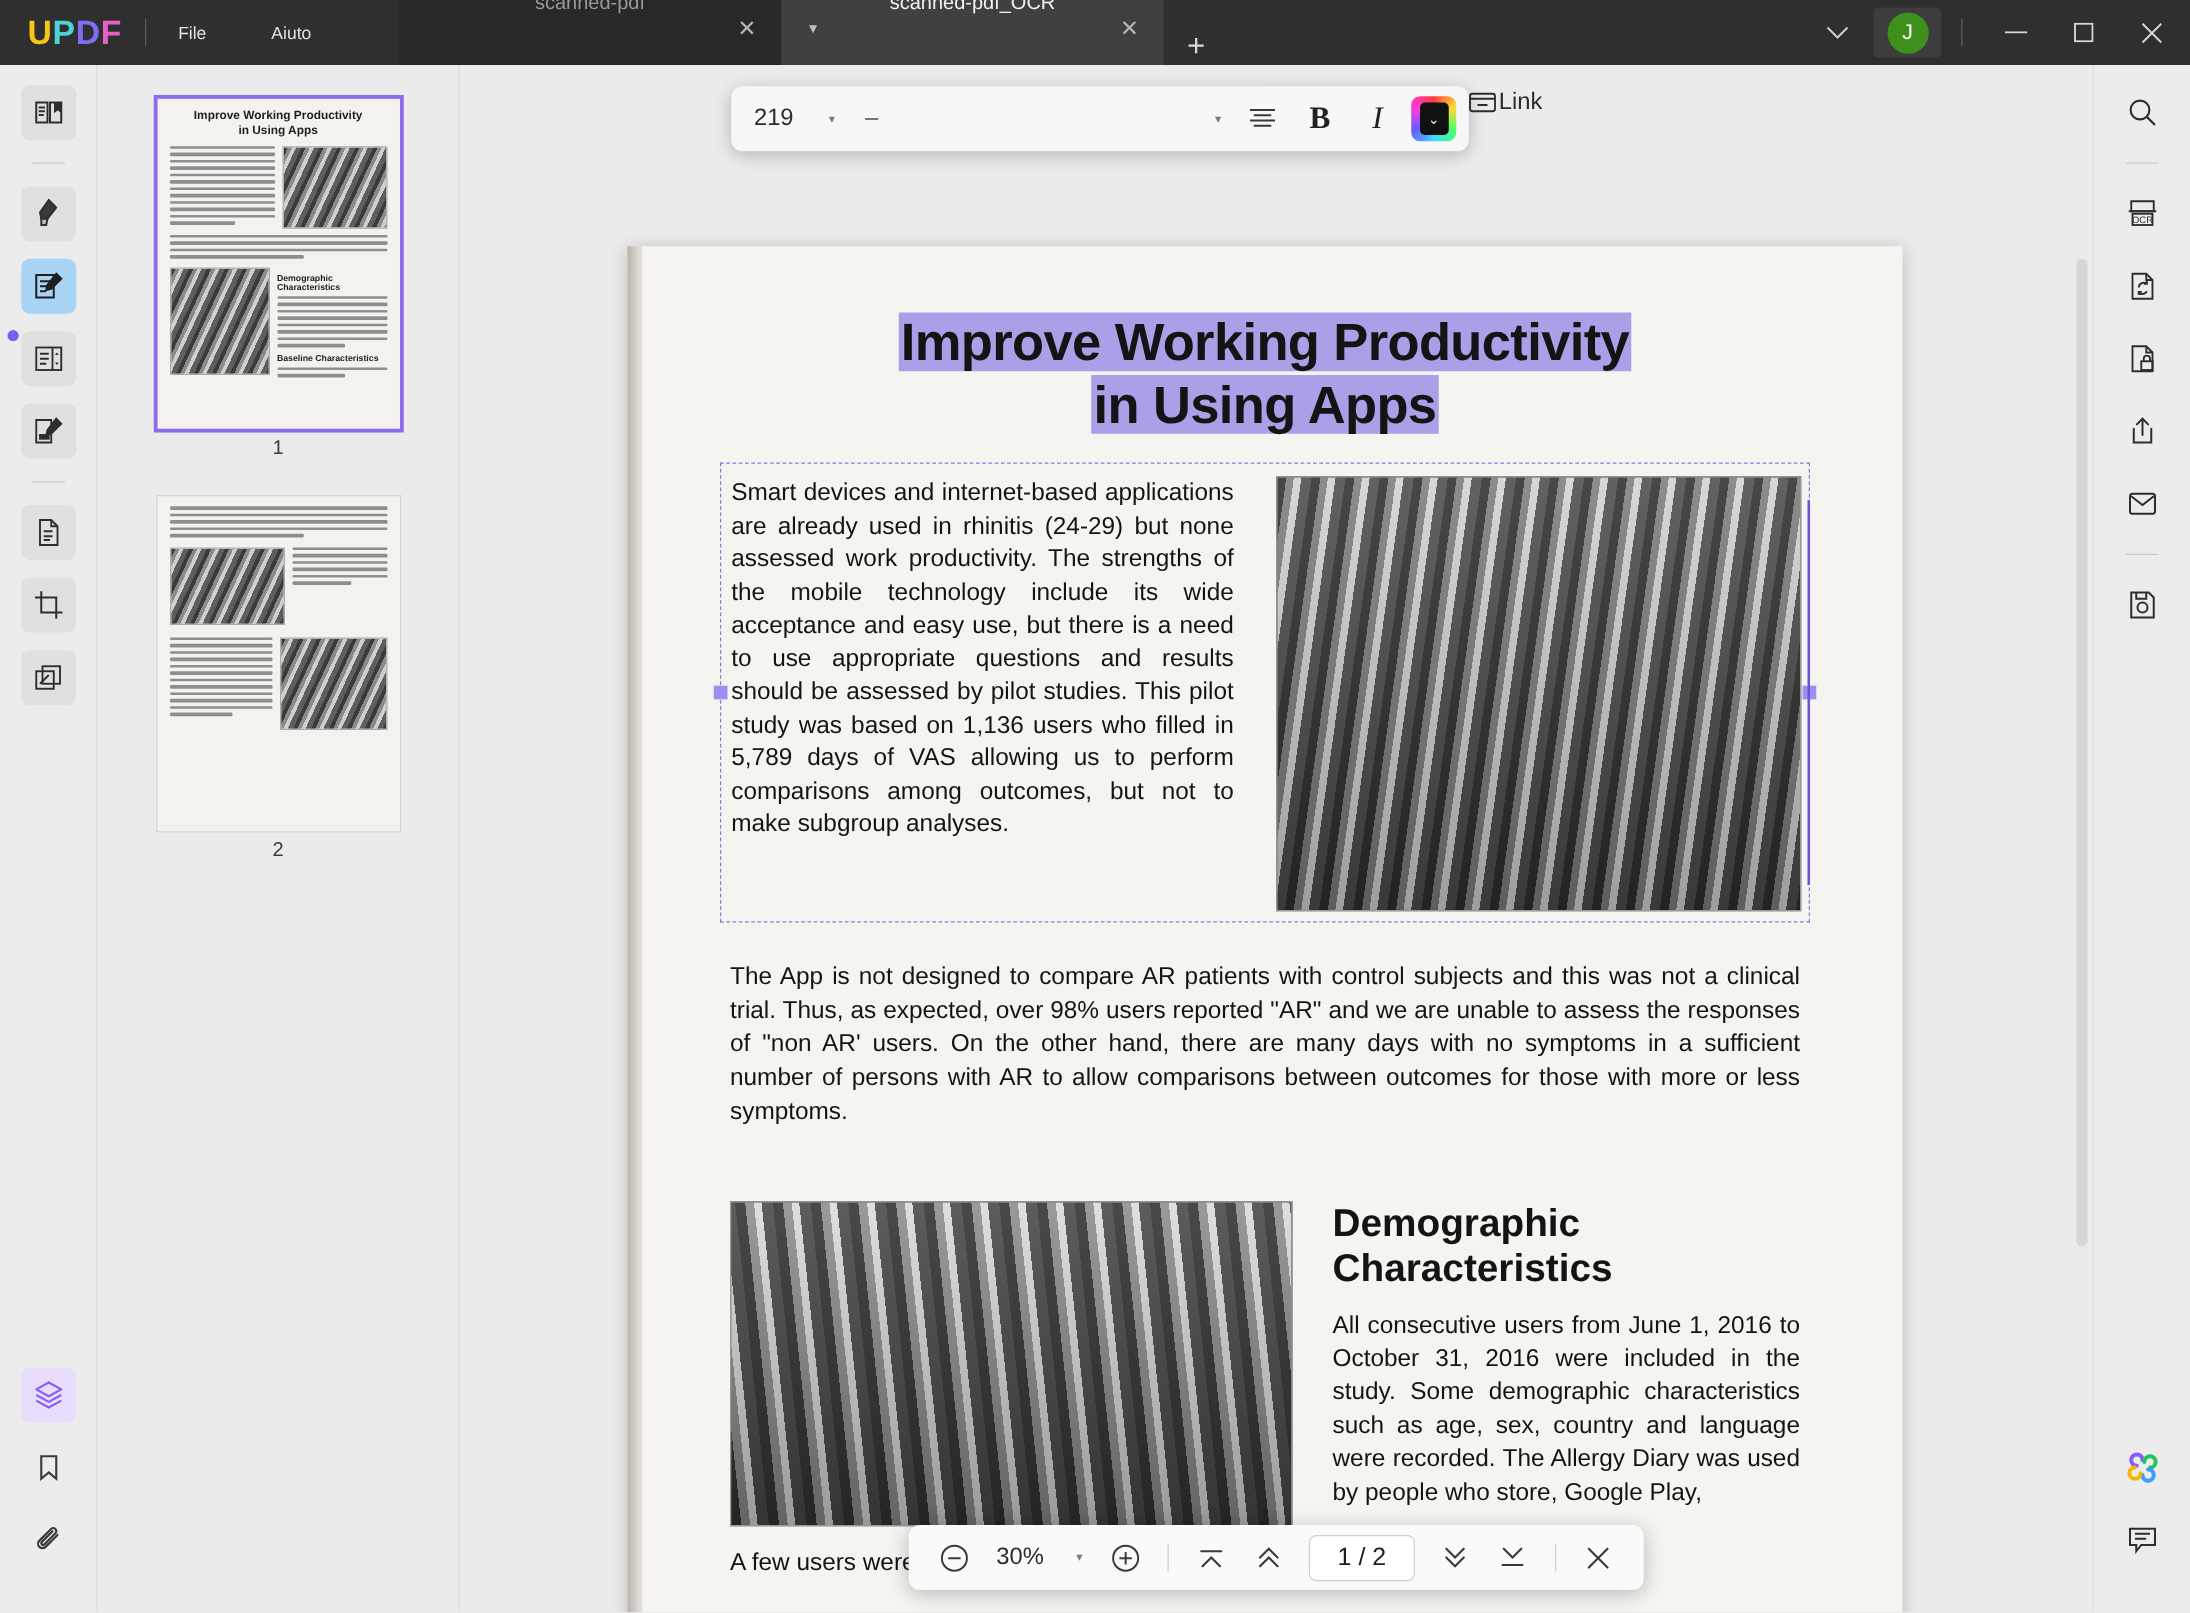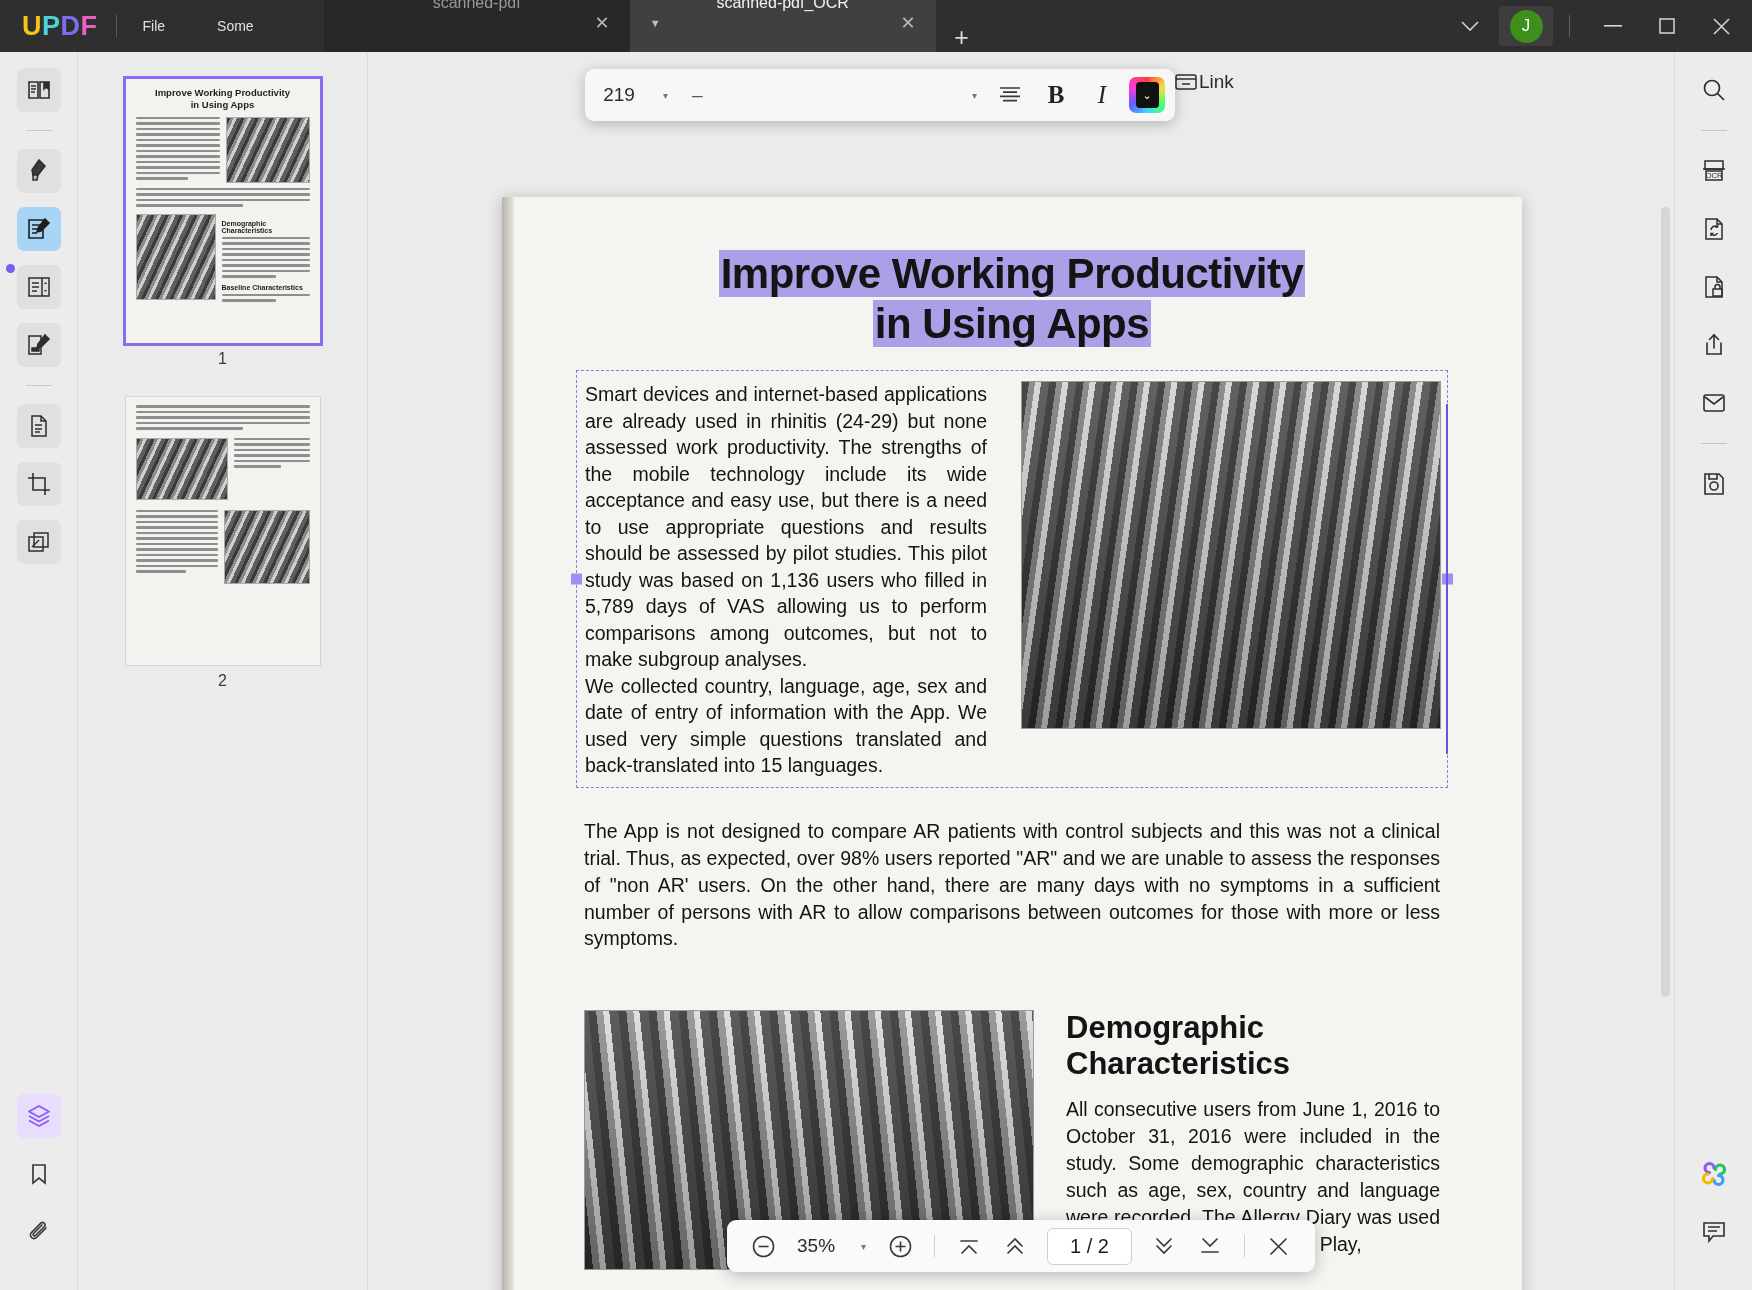--- a/index.html
+++ b/index.html
@@ -269,21 +269,21 @@
 
 <div id="titlebar">
   <div class="logo">
     <span class="l1">U</span>
       <span class="l2">P</span>
       <span class="l3">D</span>
       <span class="l4">F</span>
   </div>
   <div class="tb-div"></div>
   <div class="menu-item">File</div>
-  <div class="menu-item">Some</div>
+  <div class="menu-item">Aiuto</div>
 
   <div class="tabs">
     <div class="tab inactive">
       <span class="tab-title">scanned-pdf</span>
       <span class="tab-close">✕</span>
     </div>
     <div class="tab active">
       <span class="tab-caret">▼</span>
       <span class="tab-title">scanned-pdf_OCR</span>
       <span class="tab-close">✕</span>
@@ -572,21 +572,20 @@
           <span class="hl">in Using Apps</span>
         </div>
 
         <div class="sel-box">
           <div class="handle h-l"></div>
           <div class="handle h-r"></div>
           <div class="cursor-bar"></div>
           <div class="two-col">
             <div class="col-text">
               <p>Smart devices and internet-based applications are already used in rhinitis (24-29) but none assessed work productivity. The strengths of the mobile technology include its wide acceptance and easy use, but there is a need to use appropriate questions and results should be assessed by pilot studies. This pilot study was based on 1,136 users who filled in 5,789 days of VAS allowing us to perform comparisons among outcomes, but not to make subgroup analyses.</p>
-              <p>We collected country, language, age, sex and date of entry of information with the App. We used very simple questions translated and back-translated into 15 languages.</p>
             </div>
             <div class="photo"></div>
           </div>
         </div>
 
         <div class="body-para">The App is not designed to compare AR patients with control subjects and this was not a clinical trial. Thus, as expected, over 98% users reported "AR" and we are unable to assess the responses of "non AR' users. On the other hand, there are many days with no symptoms in a sufficient number of persons with AR to allow comparisons between outcomes for those with more or less symptoms.</div>
 
         <div class="sec2">
           <div class="photo2"></div>
           <div class="sec2-right">
@@ -621,21 +620,21 @@
 
     <div id="bottom-nav">
       <div class="nv">
         <span>
           <svg width="25" height="25" viewBox="0 0 25 25" fill="none" stroke="#3a3a3a" stroke-width="1.6">
             <circle cx="12.5" cy="12.5" r="10"></circle>
               <path d="M7.5 12.5h10"></path>
           </svg>
         </span>
       </div>
-      <div class="zoom-val">35%</div>
+      <div class="zoom-val">30%</div>
       <div class="fmt-caret">▾</div>
       <div class="nv">
         <span>
           <svg width="25" height="25" viewBox="0 0 25 25" fill="none" stroke="#3a3a3a" stroke-width="1.6">
             <circle cx="12.5" cy="12.5" r="10"></circle>
               <path d="M7.5 12.5h10M12.5 7.5v10"></path>
           </svg>
         </span>
       </div>
       <div class="nv-sep"></div>

